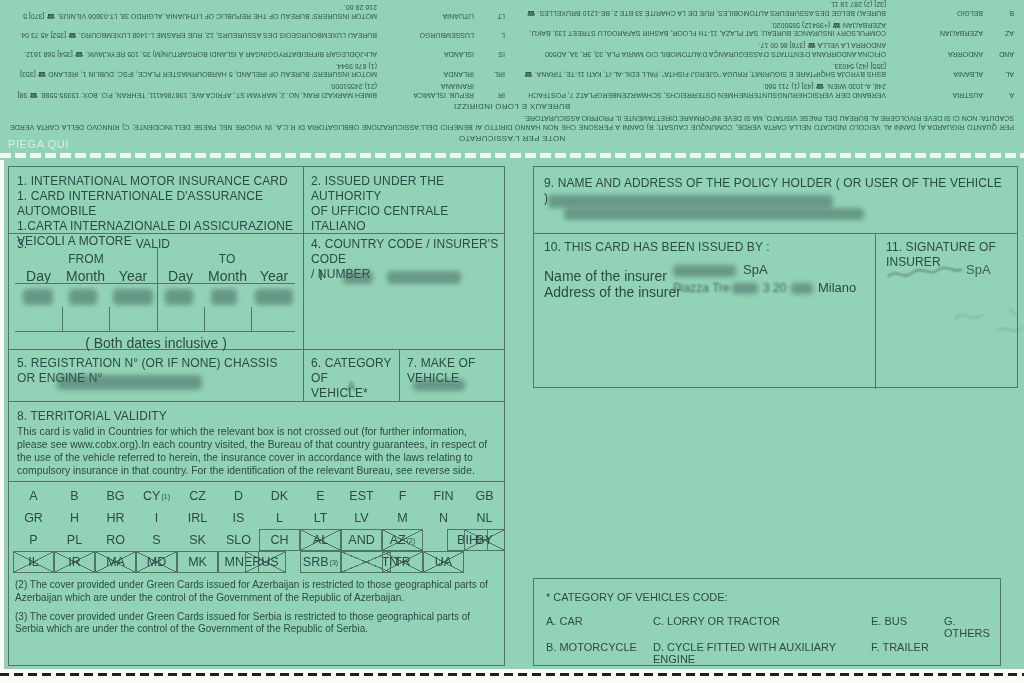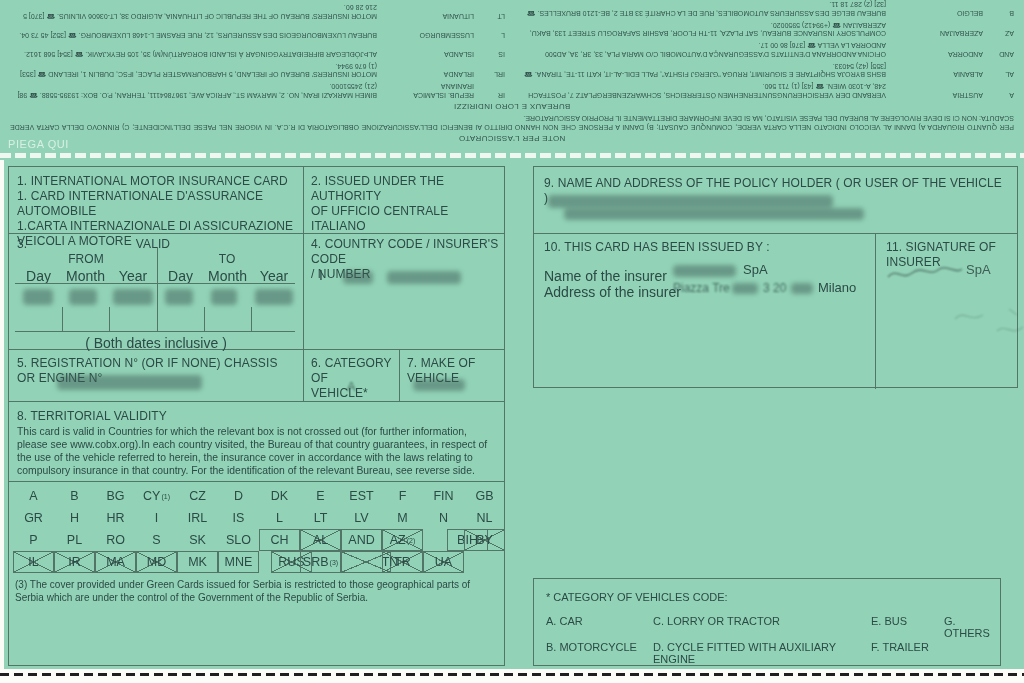--- a/index.html
+++ b/index.html
@@ -332,38 +332,39 @@
         </div>
         <div class="gcell boxed crossed" style="left: 123px; top: 66px;">
           <span>MD</span>
         </div>
         <div class="gcell boxed" style="left: 164px; top: 66px;">
           <span>MK</span>
         </div>
         <div class="gcell boxed" style="left: 205px; top: 66px;">
           <span>MNE</span>
         </div>
-        <div class="gcell boxed crossed" style="left: 258px; top: 66px;">
+        <div class="gcell boxed crossed" style="left: 232px; top: 66px;">
           <span>RUS</span>
         </div>
         <div class="gcell boxed" style="left: 287px; top: 66px;">
           <span>SRB</span>
           <sub>(3)</sub>
         </div>
         <div class="gcell boxed crossed" style="left: 328px; top: 66px; padding-left: 48px;">
           <span>TN</span>
         </div>
         <div class="gcell boxed crossed" style="left: 369px; top: 66px;">
           <span>TR</span>
         </div>
         <div class="gcell boxed crossed" style="left: 410px; top: 66px;">
           <span>UA</span>
         </div>
       </div>
     <div id="footnotes">
+        <p>(2) The cover provided under Green Cards issued for Azerbaijan is restricted to those geographical parts of Azerbaijan which are under the control of the Government of the Republic of Azerbaijan.</p>
         <p>(3) The cover provided under Green Cards issued for Serbia is restricted to those geographical parts of Serbia which are under the control of the Government of the Republic of Serbia.</p>
       </div>
   </div>
 
   <div class="panel right-panel">
     <div class="hline" style="top:66px"></div>
     <div class="vline" style="left:341px;top:66px;height:156px"></div>
 
     <div class="abs hd" style="left:10px;top:9px;width:465px">9. NAME AND ADDRESS OF THE POLICY HOLDER ( OR USER OF THE VEHICLE )</div>
     <div class="blob" style="left:14px;top:28px;width:285px;height:13px"></div>

